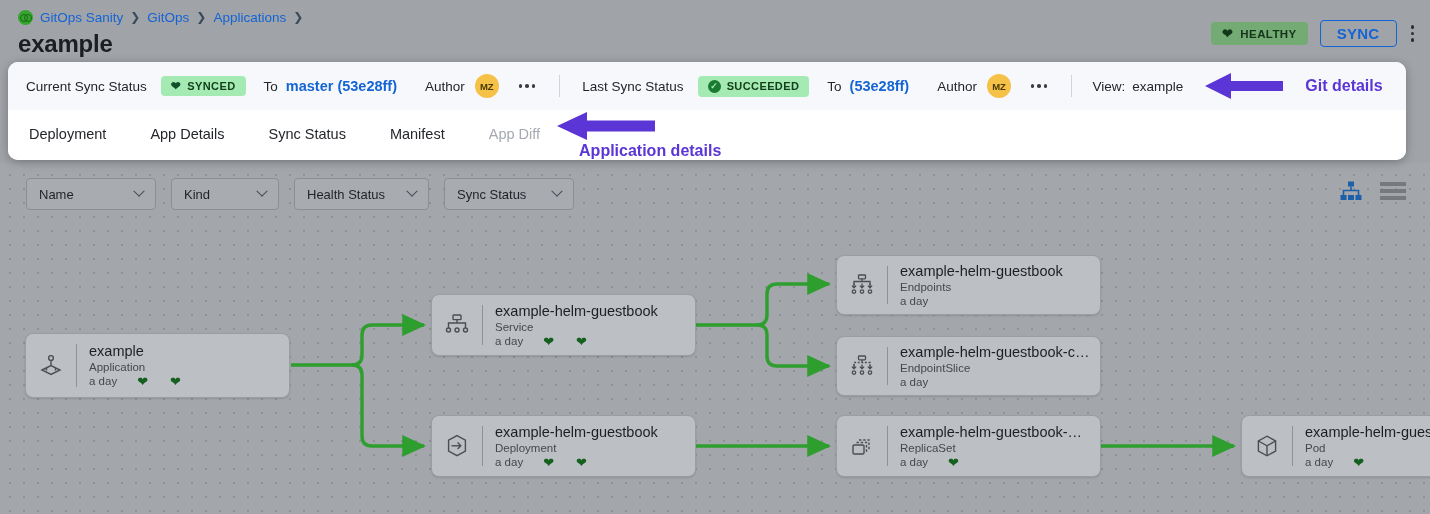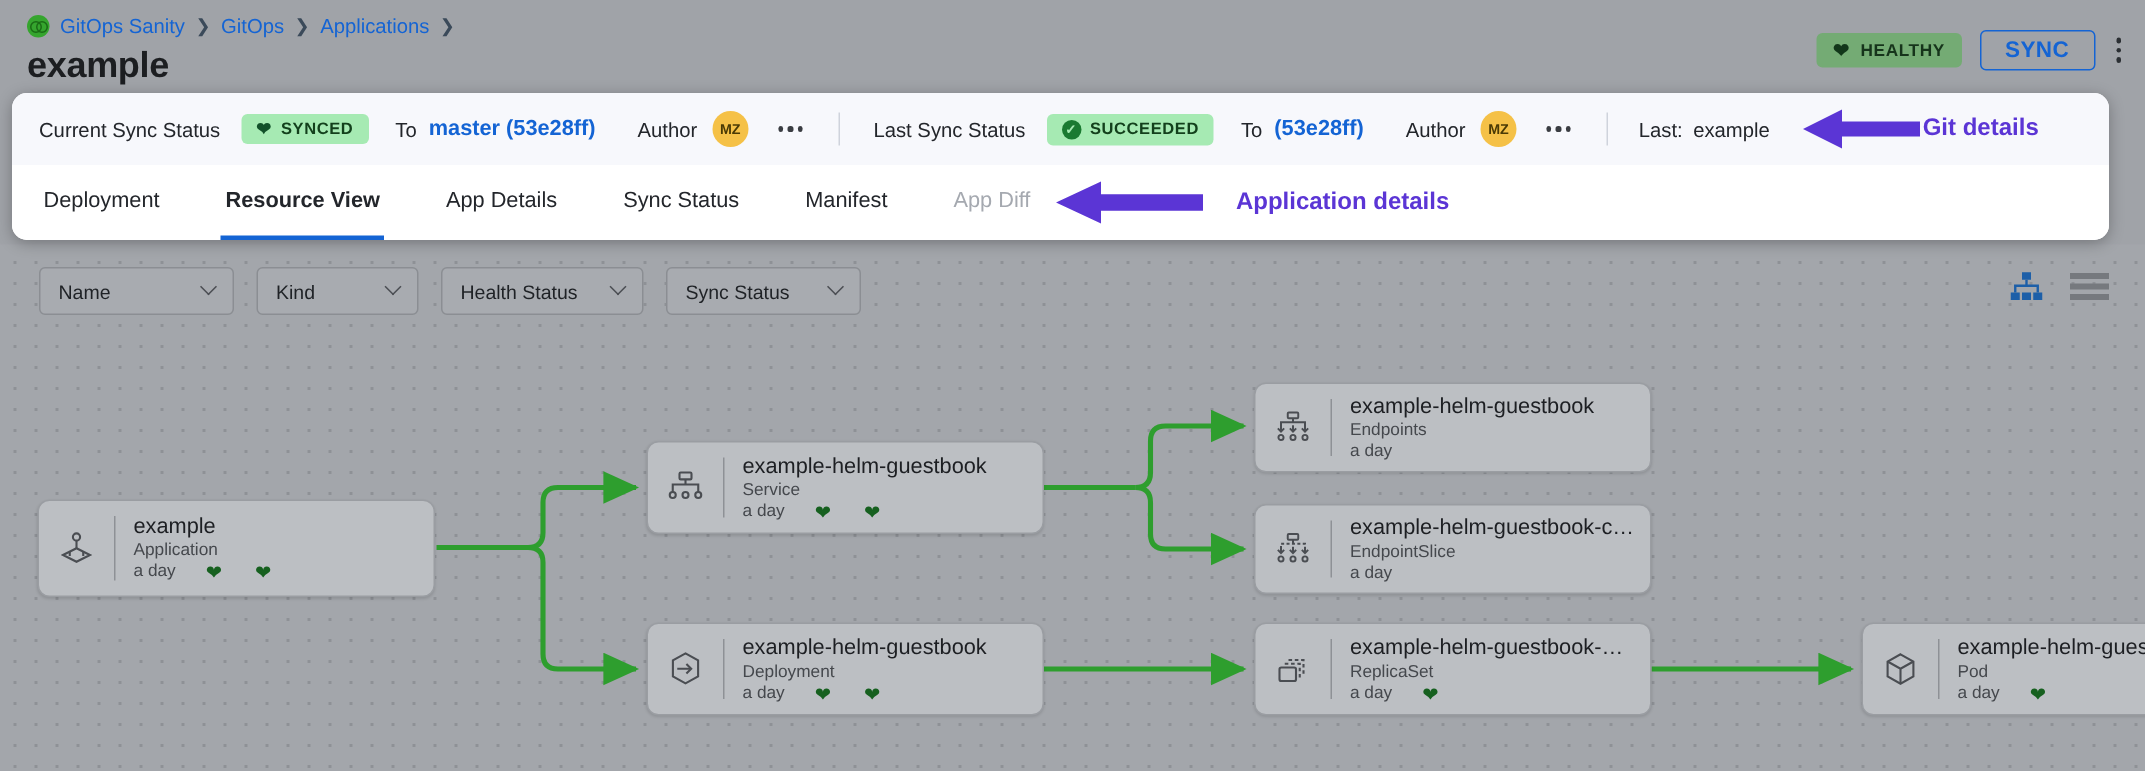--- a/index.html
+++ b/index.html
@@ -453,49 +453,46 @@
     <span class="sb-label" style="margin-left:28px;margin-right:10px;">Author</span>
     <span class="avatar">MZ</span>
     <span class="dots" style="margin-left:18px;">
         <i></i>
         <i></i>
         <i></i>
       </span>
 
     <span class="vsep" style="margin-left:22px;margin-right:20px;"></span>
 
-    <span class="sb-label" style="margin-right:7px;">Last:</span>
+    <span class="sb-label" style="margin-right:7px;">View:</span>
     <span class="sb-label">example</span>
 
     <svg class="ann-arrow" style="margin-left:22px;" width="78" height="30" viewBox="0 0 78 30">
       <path d="M0,15 L26,2 L26,10 L78,10 L78,20 L26,20 L26,28 Z" fill="#5b35d5"></path>
     </svg>
-    <span class="ann-label" style="margin-left:2px;">Git details</span>
+    <span class="ann-label" style="margin-left:22px;">Git details</span>
   </div>
 
   <div class="tabs">
     <div class="tab">
         <span>Deployment</span>
       </div>
-    <div class="tab active">
-        <span>Resource View</span>
-      </div>
     <div class="tab">
         <span>App Details</span>
       </div>
     <div class="tab">
         <span>Sync Status</span>
       </div>
     <div class="tab">
         <span>Manifest</span>
       </div>
     <div class="tab disabled" style="margin-right:14px;">
         <span>App Diff</span>
       </div>
 
-    <div style="display:flex;align-items:center;">
+    <div style="display:flex;flex-direction:column;">
       <svg class="ann-arrow" width="98" height="32" viewBox="0 0 98 32">
         <path d="M0,16 L30,2 L30,10.5 L98,10.5 L98,21.5 L30,21.5 L30,30 Z" fill="#5b35d5"></path>
       </svg>
       <span class="ann-label" style="margin-left:22px;">Application details</span>
     </div>
   </div>
 </div>
 
 </body></html>

